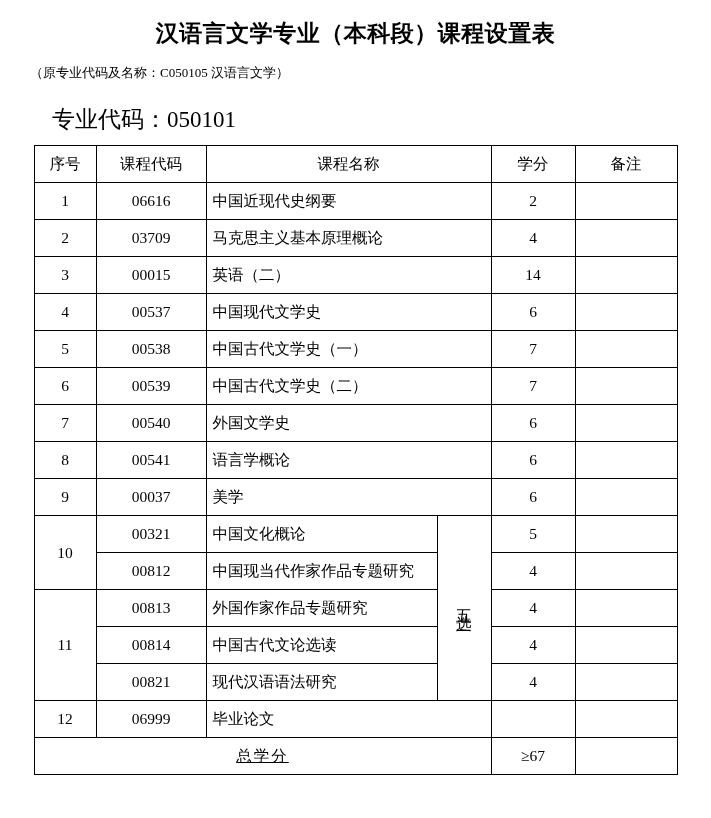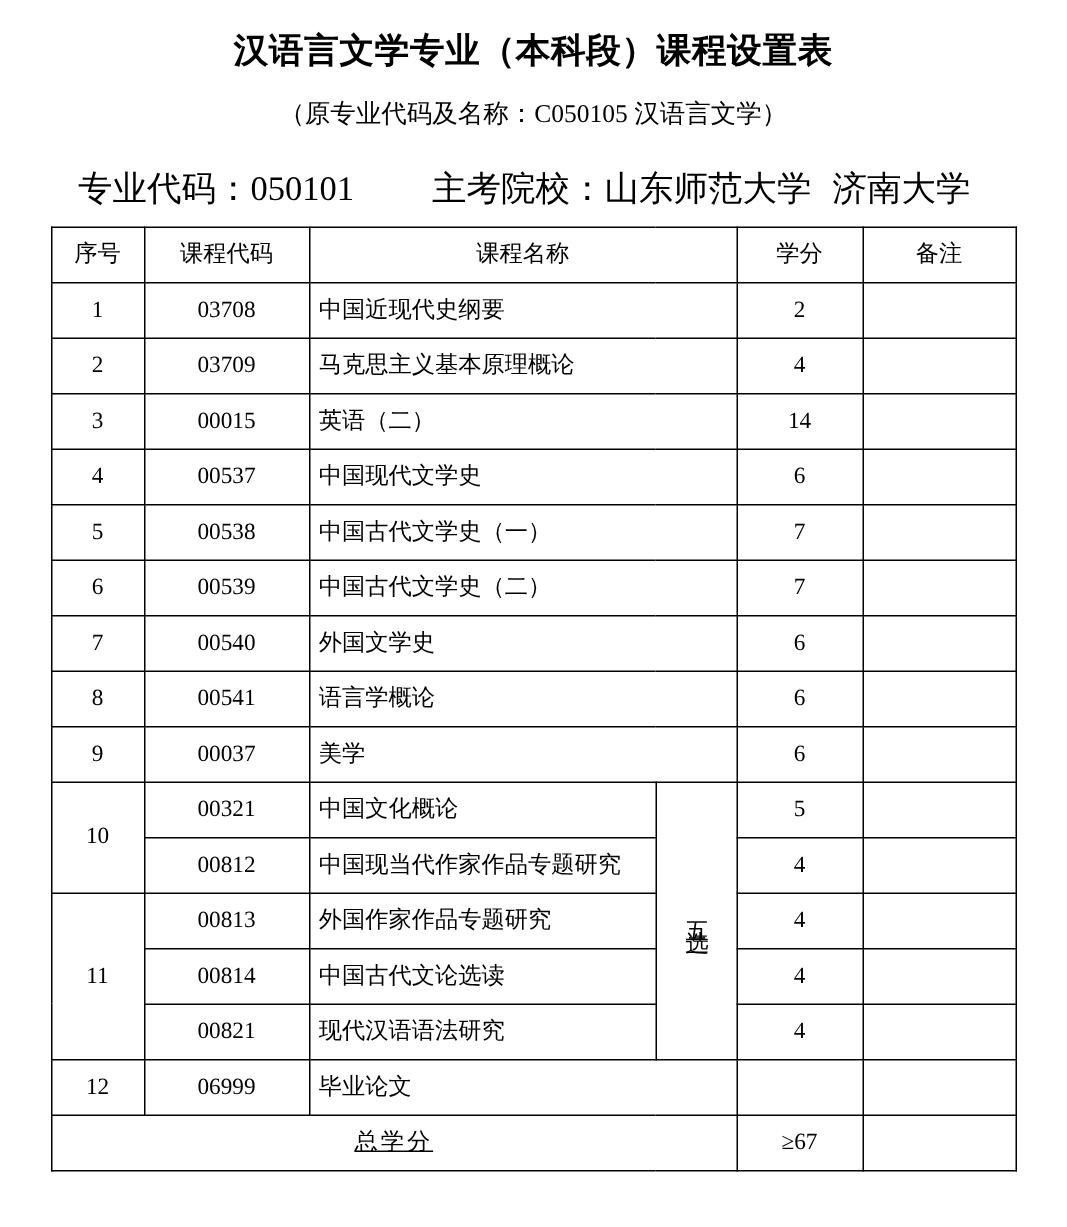--- a/index.html
+++ b/index.html
@@ -24,22 +24,21 @@
   .doc-title {
     text-align: center;
     font-size: 23px;
     font-weight: bold;
     letter-spacing: 0.5px;
     margin-top: 8px;
     margin-bottom: 0;
     line-height: 1.4;
   }
   .doc-subtitle {
-    text-align: center;
-    font-size: 17px;
+    font-size: 13px;
     margin-top: 14px;
     margin-bottom: 0;
     line-height: 1.4;
   }
   .meta-row {
     display: flex;
     align-items: baseline;
     margin-top: 22px;
     margin-bottom: 10px;
     font-size: 23px;
@@ -115,23 +114,20 @@
 <body>
 
 <div class="page">
 
   <div class="doc-title">汉语言文学专业（本科段）课程设置表</div>
   <div class="doc-subtitle">（原专业代码及名称：C050105 汉语言文学）</div>
 
   <div class="meta-row">
     <span class="meta-major-code">专业代码：050101</span>
     <span class="meta-spacer"></span>
-    <span class="meta-schools">
-      <span>主考院校：山东师范大学</span><span class="school-gap"></span><span>济南大学</span>
-    </span>
   </div>
 
   <table class="course-table">
     <colgroup>
       <col class="col-seq">
       <col class="col-code">
       <col class="col-name">
       <col class="col-pick">
       <col class="col-credit">
       <col class="col-remark">
@@ -140,21 +136,21 @@
       <tr class="hdr">
         <td>序号</td>
         <td>课程代码</td>
         <td colspan="2">课程名称</td>
         <td>学分</td>
         <td>备注</td>
       </tr>
 
       <tr>
         <td class="c-center">1</td>
-        <td class="c-center">03708</td>
+        <td class="c-center">06616</td>
         <td class="c-left" colspan="2">中国近现代史纲要</td>
         <td class="c-center">2</td>
         <td class="c-center"></td>
       </tr>
       <tr>
         <td class="c-center">2</td>
         <td class="c-center">03709</td>
         <td class="c-left" colspan="2">马克思主义基本原理概论</td>
         <td class="c-center">4</td>
         <td class="c-center"></td>

